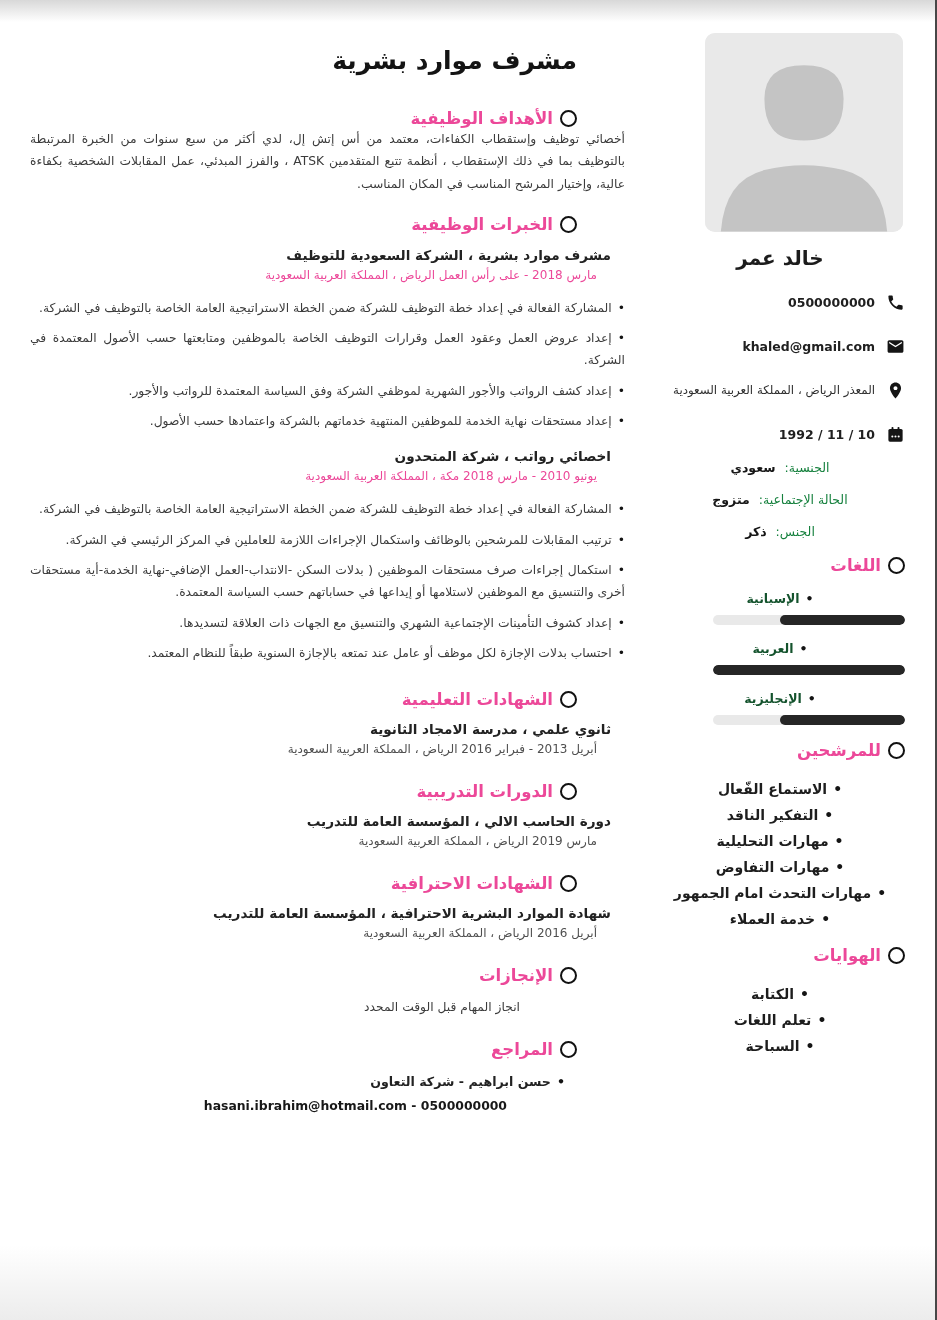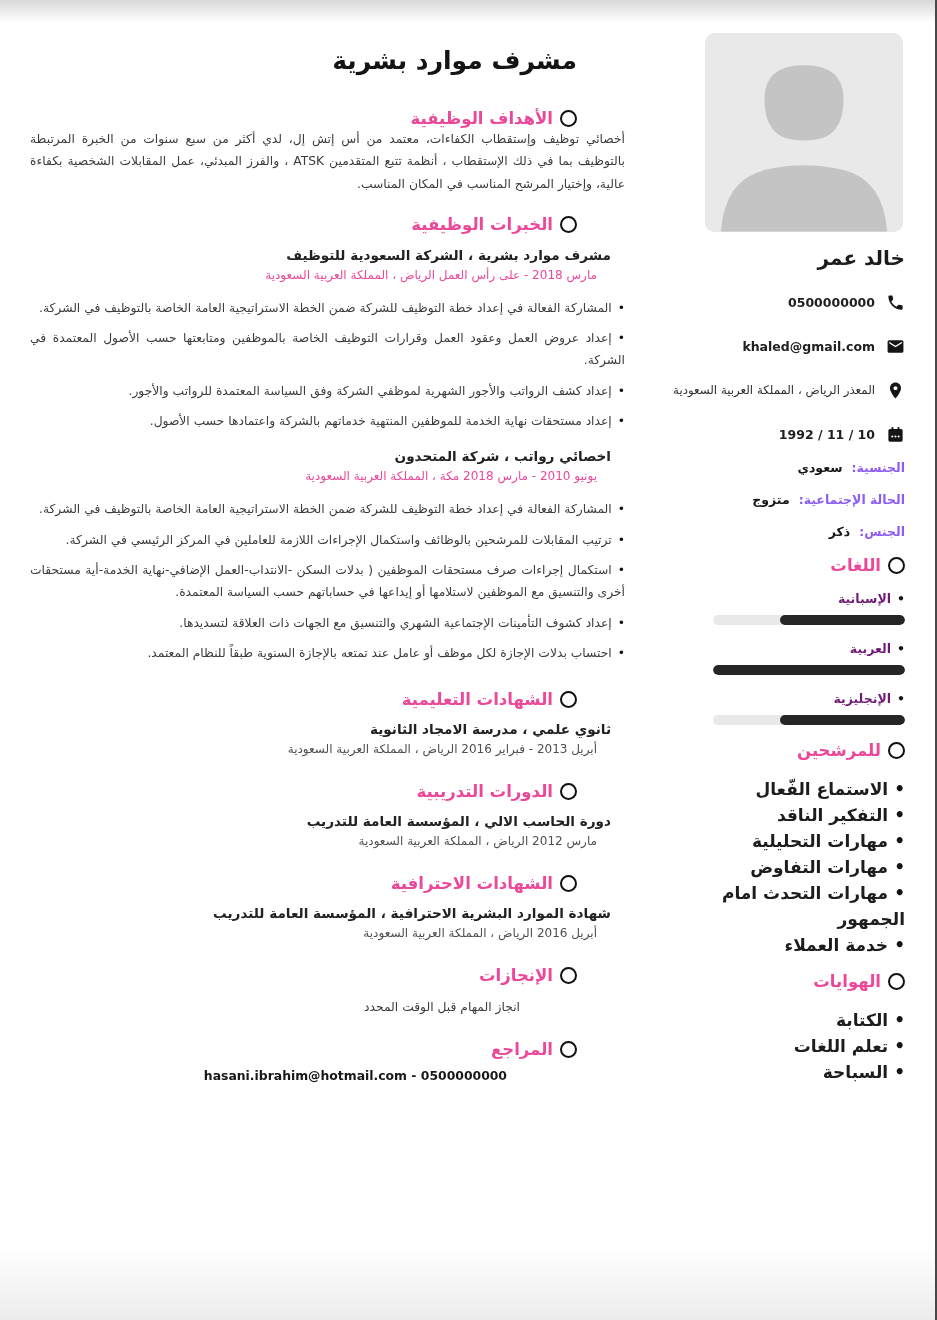--- a/index.html
+++ b/index.html
@@ -11,52 +11,52 @@
   .edge-top{position:absolute;top:0;left:0;right:0;height:22px;
     background:linear-gradient(#d8d8d8,#ffffff);pointer-events:none;z-index:6;}
   .edge-bottom{position:absolute;bottom:0;left:0;right:0;height:75px;
     background:linear-gradient(rgba(255,255,255,0),#ececec);pointer-events:none;z-index:6;}
   .edge-right{position:absolute;top:0;right:0;width:2px;height:100%;
     background:#474747;z-index:7;}
 
   .content{display:flex;flex-direction:row;gap:30px;padding:33px 32px 0 30px;direction:rtl;}
 
   
-  .sidebar{width:250px;flex:0 0 250px;}
+  .sidebar{width:250px;flex:0 0 250px;text-align:center;}
   .photo{width:198px;height:199px;border-radius:10px;background:#e9e9e9;overflow:hidden;margin-right:2px;}
   .photo svg{display:block;width:100%;height:100%;}
   .person-name{font-size:20px;font-weight:700;color:#1c1c1c;margin-top:14px;}
   .contact{margin-top:16px;}
   .contact-row{display:flex;align-items:center;gap:11px;margin-bottom:13px;min-height:24px;margin-top:20px;}
   .contact-row .cicon{width:19px;height:19px;flex:0 0 19px;}
   .contact-row .cicon svg{width:19px;height:19px;display:block;fill:#151515;}
   .contact-text{font-size:12.5px;font-weight:700;color:#202020;}
   .contact-text.plain{font-weight:400;font-size:11.8px;color:#2e2e2e;}
   .details{margin-top:14px;}
   .detail-row{margin-bottom:17px;font-size:12.5px;}
-  .detail-label{color:#8b5cf6;font-weight:bold;}
+  .detail-label{color:#15803d;}
   .detail-value{color:#161616;font-weight:700;margin-right:5px;}
 
   .side-section-heading,.main-section-heading{
     display:flex;align-items:center;gap:7px;
     font-size:16.5px;font-weight:700;color:#ec4899;
   }
   .ring{width:13px;height:13px;border:2.6px solid #111;border-radius:50%;flex:0 0 13px;background:transparent;}
 
   .side-section-heading{margin-top:16px;margin-bottom:16px;}
 
   .lang-item{margin-bottom:16px;}
-  .lang-name{font-size:12.5px;font-weight:700;color:#701a75;}
+  .lang-name{font-size:12.5px;font-weight:700;color:#14532d;}
   .lang-name::before,.side-bullet-item::before,.xp-bullet::before,.ref-name::before{
     content:"•";margin-left:6px;color:#141414;
   }
   .lang-bar{width:192px;height:10px;border-radius:5px;background:#e9e9e9;margin-top:9px;overflow:hidden;direction:rtl;}
   .lang-fill{height:100%;background:#262626;border-radius:5px;}
 
-  .side-bullet-item{font-size:17px;font-weight:700;color:#1d1d1d;line-height:26px;}
+  .side-bullet-item{font-size:14px;font-weight:700;color:#1d1d1d;line-height:26px;}
 
   
   .main{flex:1;padding-top:13px;}
   .doc-title{font-size:25px;font-weight:700;color:#141414;padding-left:48px;text-align:right;padding-right:48px;}
   .main-section-heading{justify-content:flex-start;padding-right:48px;margin-top:0;}
   .gap-a{margin-top:34px;}
   .gap-b{margin-top:26px;}
   .objective-text{font-size:12.3px;line-height:22.3px;text-align:justify;color:#3c3c3c;}
   .job{margin-top:13px;}
   .job-title{font-size:13.6px;font-weight:700;color:#222222;padding-right:14px;}
@@ -264,37 +264,38 @@
       <span>الشهادات التعليمية</span>
     </div>
     <div class="cert-line">ثانوي علمي ، مدرسة الامجاد الثانوية</div>
     <div class="cert-date">أبريل 2013 - فبراير 2016 الرياض ، المملكة العربية السعودية</div>
 
     <div class="main-section-heading gap-b">
       <span class="ring"></span>
       <span>الدورات التدريبية</span>
     </div>
     <div class="cert-line">دورة الحاسب الالي ، المؤسسة العامة للتدريب</div>
-    <div class="cert-date">مارس 2012 الرياض ، المملكة العربية السعودية</div>
+    <div class="cert-date">مارس 2019 الرياض ، المملكة العربية السعودية</div>
 
     <div class="main-section-heading gap-b">
       <span class="ring"></span>
       <span>الشهادات الاحترافية</span>
     </div>
     <div class="cert-line">شهادة الموارد البشرية الاحترافية ، المؤسسة العامة للتدريب</div>
     <div class="cert-date">أبريل 2016 الرياض ، المملكة العربية السعودية</div>
 
     <div class="main-section-heading gap-b">
       <span class="ring"></span>
       <span>الإنجازات</span>
     </div>
     <div class="achievement-text">انجاز المهام قبل الوقت المحدد</div>
 
     <div class="main-section-heading gap-b">
       <span class="ring"></span>
       <span>المراجع</span>
     </div>
+    <div class="ref-name">حسن ابراهيم - شركة التعاون</div>
     <div class="ref-contact">hasani.ibrahim@hotmail.com - 0500000000</div>
 
   </main>
 </div>
 
 <div class="edge-bottom"></div>
 
 </body></html>

